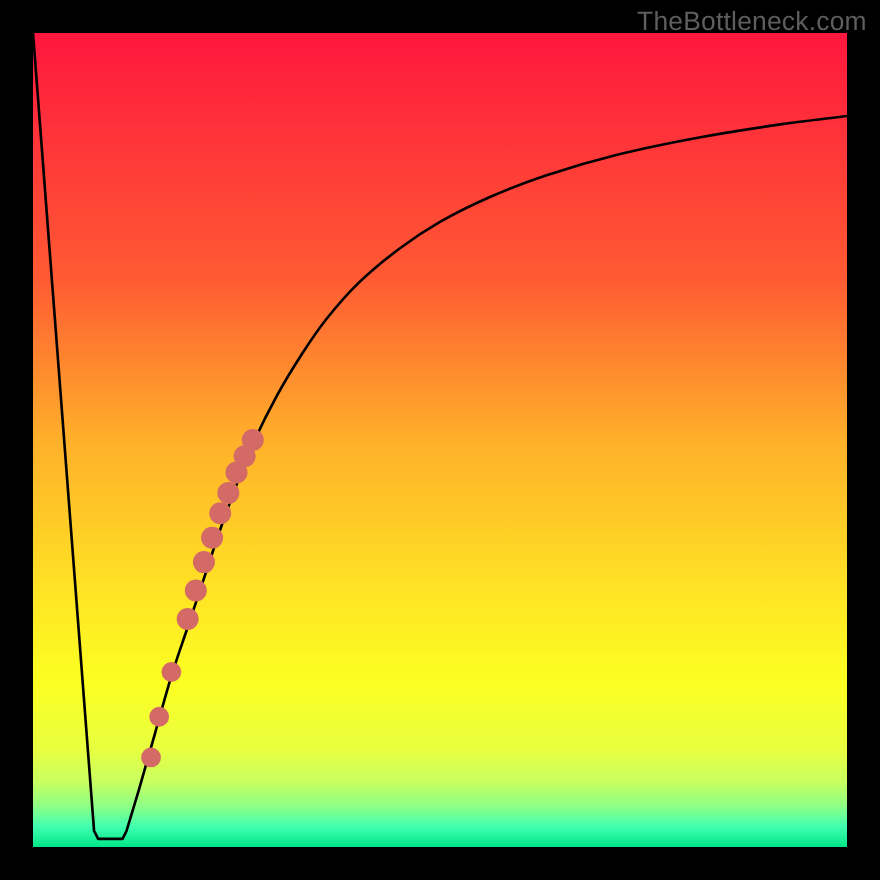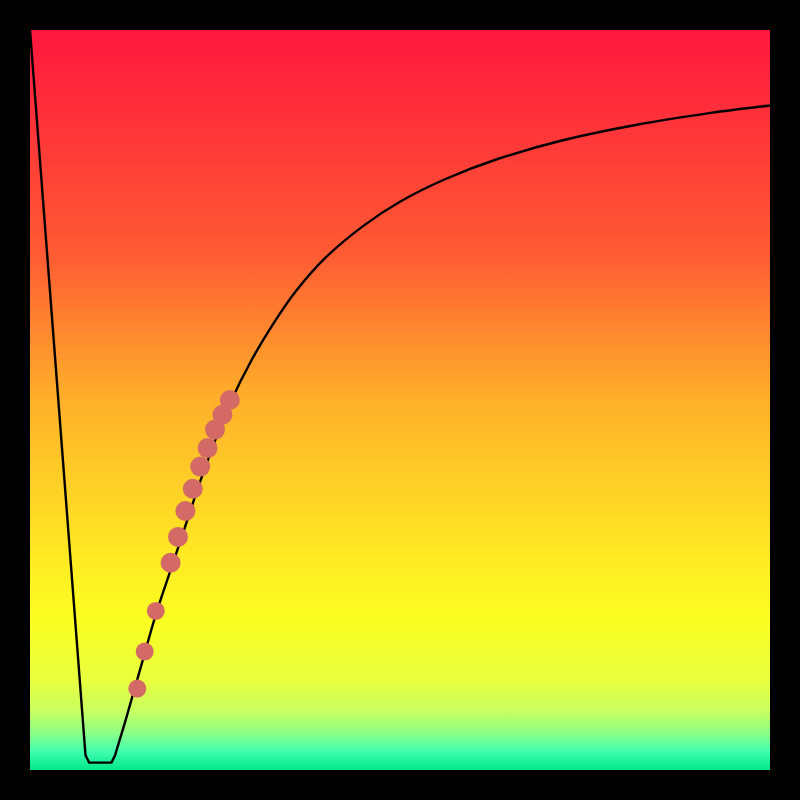--- a/index.html
+++ b/index.html
@@ -65,13 +65,14 @@
         <circle cx="148.00" cy="506.90" r="10" fill="#d46a66"></circle>
         <circle cx="155.40" cy="481.00" r="10" fill="#d46a66"></circle>
         <circle cx="162.80" cy="458.80" r="10" fill="#d46a66"></circle>
         <circle cx="170.20" cy="436.60" r="10" fill="#d46a66"></circle>
         <circle cx="177.60" cy="418.10" r="10" fill="#d46a66"></circle>
         <circle cx="185.00" cy="399.60" r="10" fill="#d46a66"></circle>
         <circle cx="192.40" cy="384.80" r="10" fill="#d46a66"></circle>
         <circle cx="199.80" cy="370.00" r="10" fill="#d46a66"></circle>
       </svg>
   </div>
+  <div class="watermark">TheBottleneck.com</div>
 </div>
 
 </body></html>

